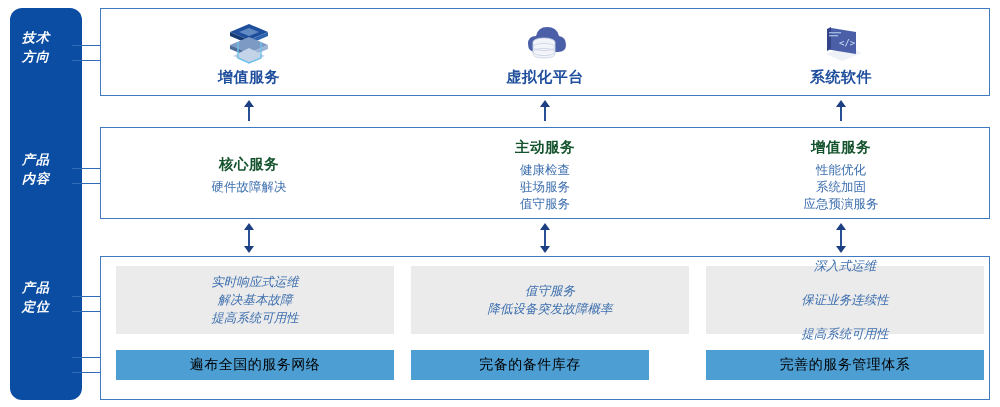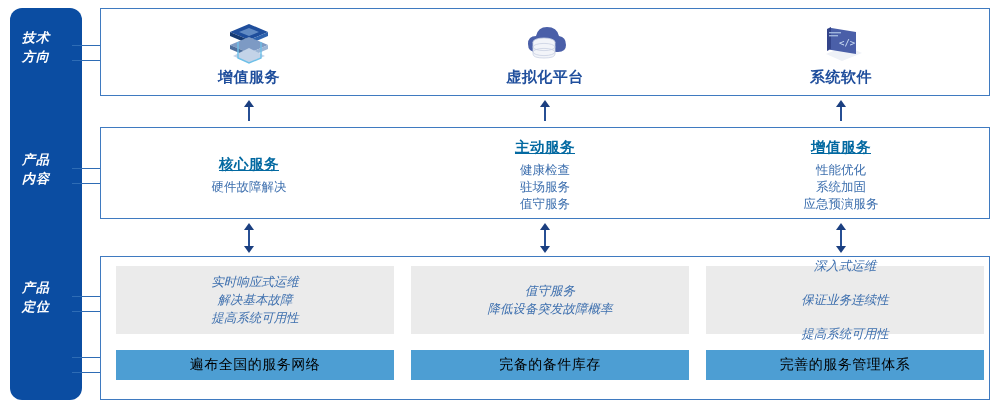--- a/index.html
+++ b/index.html
@@ -65,22 +65,22 @@
   }
 
   
   .svc-col {
     position: absolute; top: 0; height: 92px;
     display: flex; flex-direction: column;
     align-items: center; justify-content: center;
     padding-top: 2px;
   }
   .svc-title {
-    font-size: 14.5px; font-weight: 700; color: #0369a1;
-    margin-bottom: 5px; letter-spacing: 0.5px; text-decoration: underline;
+    font-size: 14.5px; font-weight: 700; color: #14532d;
+    margin-bottom: 5px; letter-spacing: 0.5px;
   }
   .svc-item {
     font-size: 12.5px; color: #3d6fae; line-height: 17px;
   }
 
   
   .arrow-v { position: absolute; width: 12px; }
   .arrow-line {
     position: absolute; left: 5.2px; top: 3px; bottom: 3px;
     width: 1.6px; background: #274f94;
@@ -251,20 +251,20 @@
   </div>
   <div class="gray-card" style="left:706px; width:278px;gap:16px;">
     <span class="gray-line">深入式运维</span>
     <span class="gray-line">保证业务连续性</span>
     <span class="gray-line">提高系统可用性</span>
   </div>
 
   <div class="blue-bar" style="left:116px; width:278px;">
     <span>遍布全国的服务网络</span>
   </div>
-  <div class="blue-bar" style="left:411px; width:278px;">
+  <div class="blue-bar" style="left:411px; width:238px;">
     <span>完备的备件库存</span>
   </div>
   <div class="blue-bar" style="left:706px; width:278px;">
     <span>完善的服务管理体系</span>
   </div>
 
 </div>
 
 </body></html>

